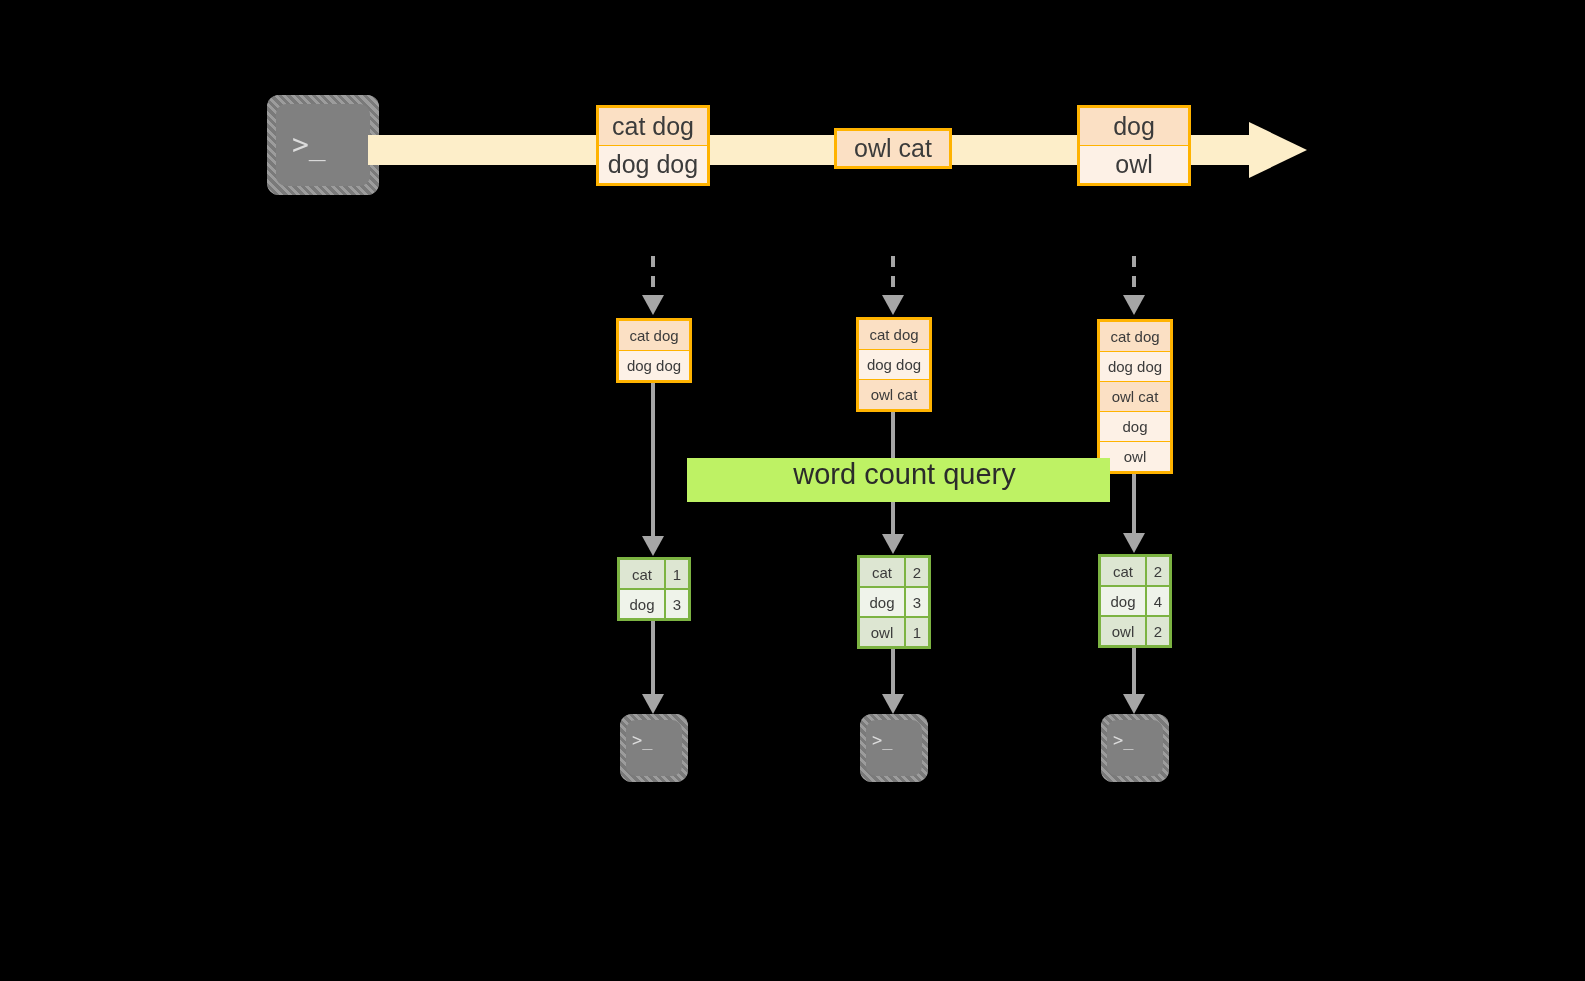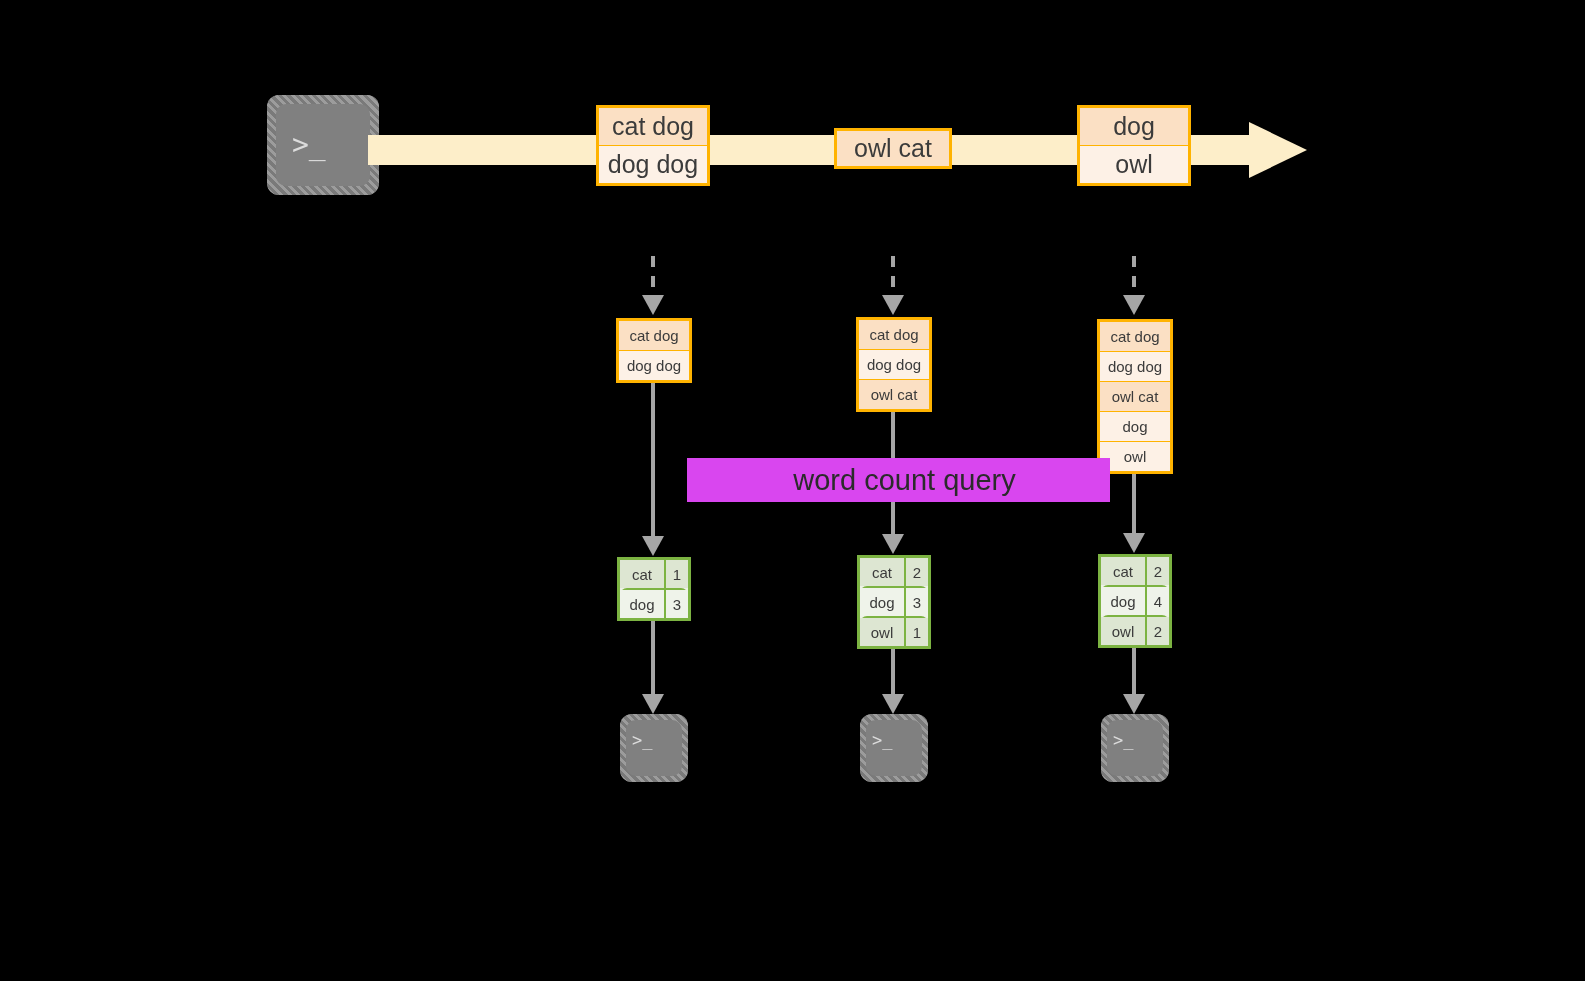--- a/index.html
+++ b/index.html
@@ -59,21 +59,20 @@
     position: absolute;
     border: 3px solid #7cb342;
     background: #eef2e8;
     display: flex;
     flex-direction: column;
   }
   .grow {
     flex: 1 1 0;
     display: flex;
     border-top: 2px solid #7cb342;
-    border-radius: 7px;
   }
   .grow:first-child { border-top: none; }
   .grow.dark .gcell { background: #dde6d2; }
   .grow.light .gcell { background: #eff3ea; }
   .gcell {
     display: flex;
     align-items: center;
     justify-content: center;
     color: #3b3b3b;
     font-size: 15px;
@@ -122,23 +121,23 @@
     position: absolute;
     width: 0; height: 0;
     border-left: 11px solid transparent;
     border-right: 11px solid transparent;
     border-top: 20px solid #a6a6a6;
   }
 
   
   .query-band {
     position: absolute;
-    background: #d946ef;
-    display: flex;
-    align-items: center;
+    background: #bef264;
+    display: flex;
+    align-items: flex-start;
     justify-content: center;
     padding-left: 12px;
   }
   .query-band span {
     font-size: 29px;
     color: #2b2b2b;
     white-space: nowrap;
   }
 </style>
 </head>

